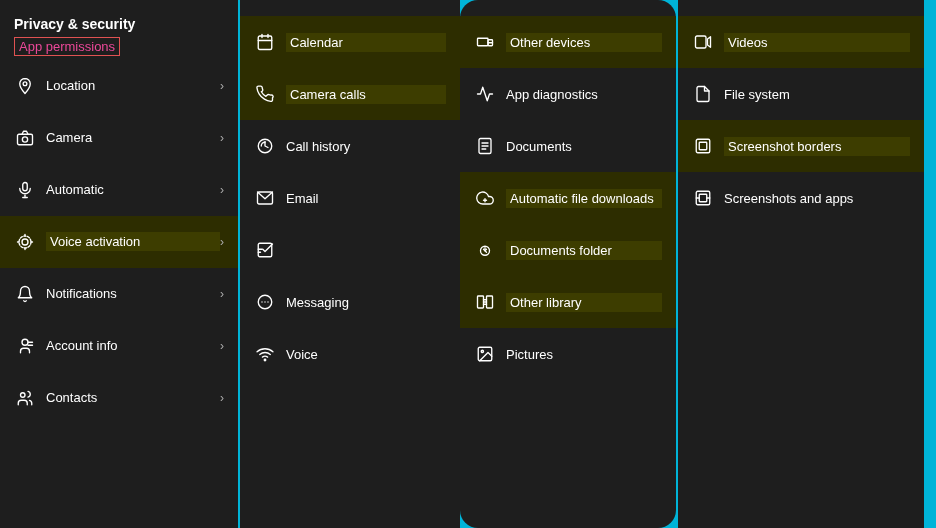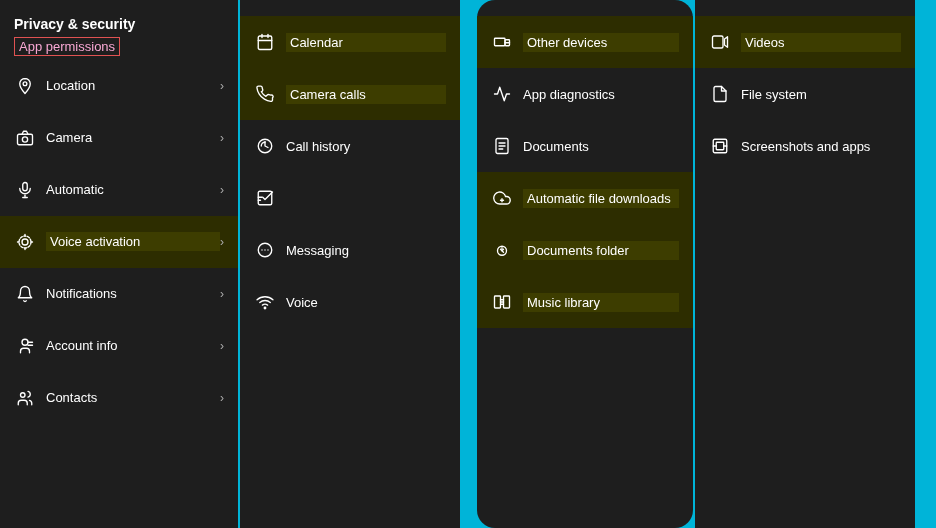--- a/index.html
+++ b/index.html
@@ -12,35 +12,35 @@
       overflow: hidden;
     }
     .panel {
       background-color: #1e1e1e;
       height: 528px;
       overflow: hidden;
       flex-shrink: 0;
     }
     .panel-1 { width: 238px; }
     .panel-2 { width: 220px; margin-left: 2px; }
-    .panel-3 { width: 216px; margin-left: 17px; border-radius: 18px; }
-    .panel-4 { width: 220px; margin-left: 2px; }
+    .panel-3 { width: 216px; margin-left: 0; border-radius: 18px; }
+    .panel-4 { width: 246px; margin-left: 2px; }
 
     .panel-header {
       padding: 16px 14px 4px 14px;
     }
     .panel-title {
       color: #ffffff;
       font-size: 14px;
       font-weight: 700;
       line-height: 1.2;
     }
     .panel-subtitle {
       display: inline-block;
-      color: #f9a8d4;
+      color: #ec4899;
       font-size: 13px;
       font-weight: 400;
       margin-top: 4px;
       border: 1.5px solid #e05252;
       padding: 1px 4px;
     }
 
     .menu-item {
       display: flex;
       align-items: center;
@@ -214,20 +214,29 @@
     <div class="menu-icon">
       <svg class="icon-svg" viewBox="0 0 24 24">
           <circle cx="12" cy="12" r="9"></circle>
           <path d="M12 6v6l4 2"></path>
           <path d="M7 12a5 5 0 0 1 5-5"></path>
         </svg>
     </div>
     <span class="menu-label">Call history</span>
   </div>
 
+  <div class="menu-item">
+    <div class="menu-icon">
+      <svg class="icon-svg" viewBox="0 0 24 24">
+          <rect x="2" y="4" width="20" height="16" rx="2"></rect>
+          <polyline points="2,4 12,13 22,4"></polyline>
+        </svg>
+    </div>
+    <span class="menu-label">Email</span>
+  </div>
 
   <div class="menu-item">
     <div class="menu-icon">
       <svg class="icon-svg" viewBox="0 0 24 24">
           <rect x="3" y="3" width="18" height="18" rx="2"></rect>
           <polyline points="9,11 12,14 22,4"></polyline>
           <line x1="3" y1="11" x2="8" y2="11"></line>
           <line x1="3" y1="15" x2="6" y2="15"></line>
         </svg>
     </div>
@@ -316,23 +325,33 @@
   <div class="menu-item highlighted">
     <div class="menu-icon">
       <svg class="icon-svg" viewBox="0 0 24 24">
           <rect x="2" y="4" width="8" height="16" rx="1"></rect>
           <rect x="14" y="4" width="8" height="16" rx="1"></rect>
           <line x1="10" y1="9" x2="14" y2="9"></line>
           <line x1="10" y1="12" x2="14" y2="12"></line>
           <line x1="10" y1="15" x2="14" y2="15"></line>
         </svg>
     </div>
-    <span class="menu-label highlighted-text">Music library</span>
-  </div>
-
+    <span class="menu-label highlighted-text">Other library</span>
+  </div>
+
+  <div class="menu-item">
+    <div class="menu-icon">
+      <svg class="icon-svg" viewBox="0 0 24 24">
+          <rect x="3" y="3" width="18" height="18" rx="2"></rect>
+          <circle cx="8.5" cy="8.5" r="1.5"></circle>
+          <polyline points="21,15 16,10 5,21"></polyline>
+        </svg>
+    </div>
+    <span class="menu-label">Pictures</span>
+  </div>
 </div>
 
 <div class="panel panel-4">
   <div style="height:16px;"></div>
 
   <div class="menu-item highlighted">
     <div class="menu-icon">
       <svg class="icon-svg" viewBox="0 0 24 24">
           <rect x="2" y="4" width="14" height="16" rx="2"></rect>
           <polygon points="18,8 22,5 22,19 18,16"></polygon>
@@ -344,20 +363,29 @@
   <div class="menu-item">
     <div class="menu-icon">
       <svg class="icon-svg" viewBox="0 0 24 24">
           <path d="M14 2H6a2 2 0 0 0-2 2v16a2 2 0 0 0 2 2h12a2 2 0 0 0 2-2V8z"></path>
           <polyline points="14,2 14,8 20,8"></polyline>
         </svg>
     </div>
     <span class="menu-label">File system</span>
   </div>
 
+  <div class="menu-item highlighted">
+    <div class="menu-icon">
+      <svg class="icon-svg" viewBox="0 0 24 24">
+          <rect x="3" y="3" width="18" height="18" rx="2"></rect>
+          <rect x="7" y="7" width="10" height="10" rx="1"></rect>
+        </svg>
+    </div>
+    <span class="menu-label highlighted-text">Screenshot borders</span>
+  </div>
 
   <div class="menu-item">
     <div class="menu-icon">
       <svg class="icon-svg" viewBox="0 0 24 24">
           <rect x="3" y="3" width="18" height="18" rx="2"></rect>
           <rect x="7" y="7" width="10" height="10" rx="1"></rect>
           <line x1="3" y1="12" x2="7" y2="12"></line>
           <line x1="17" y1="12" x2="21" y2="12"></line>
         </svg>
     </div>

